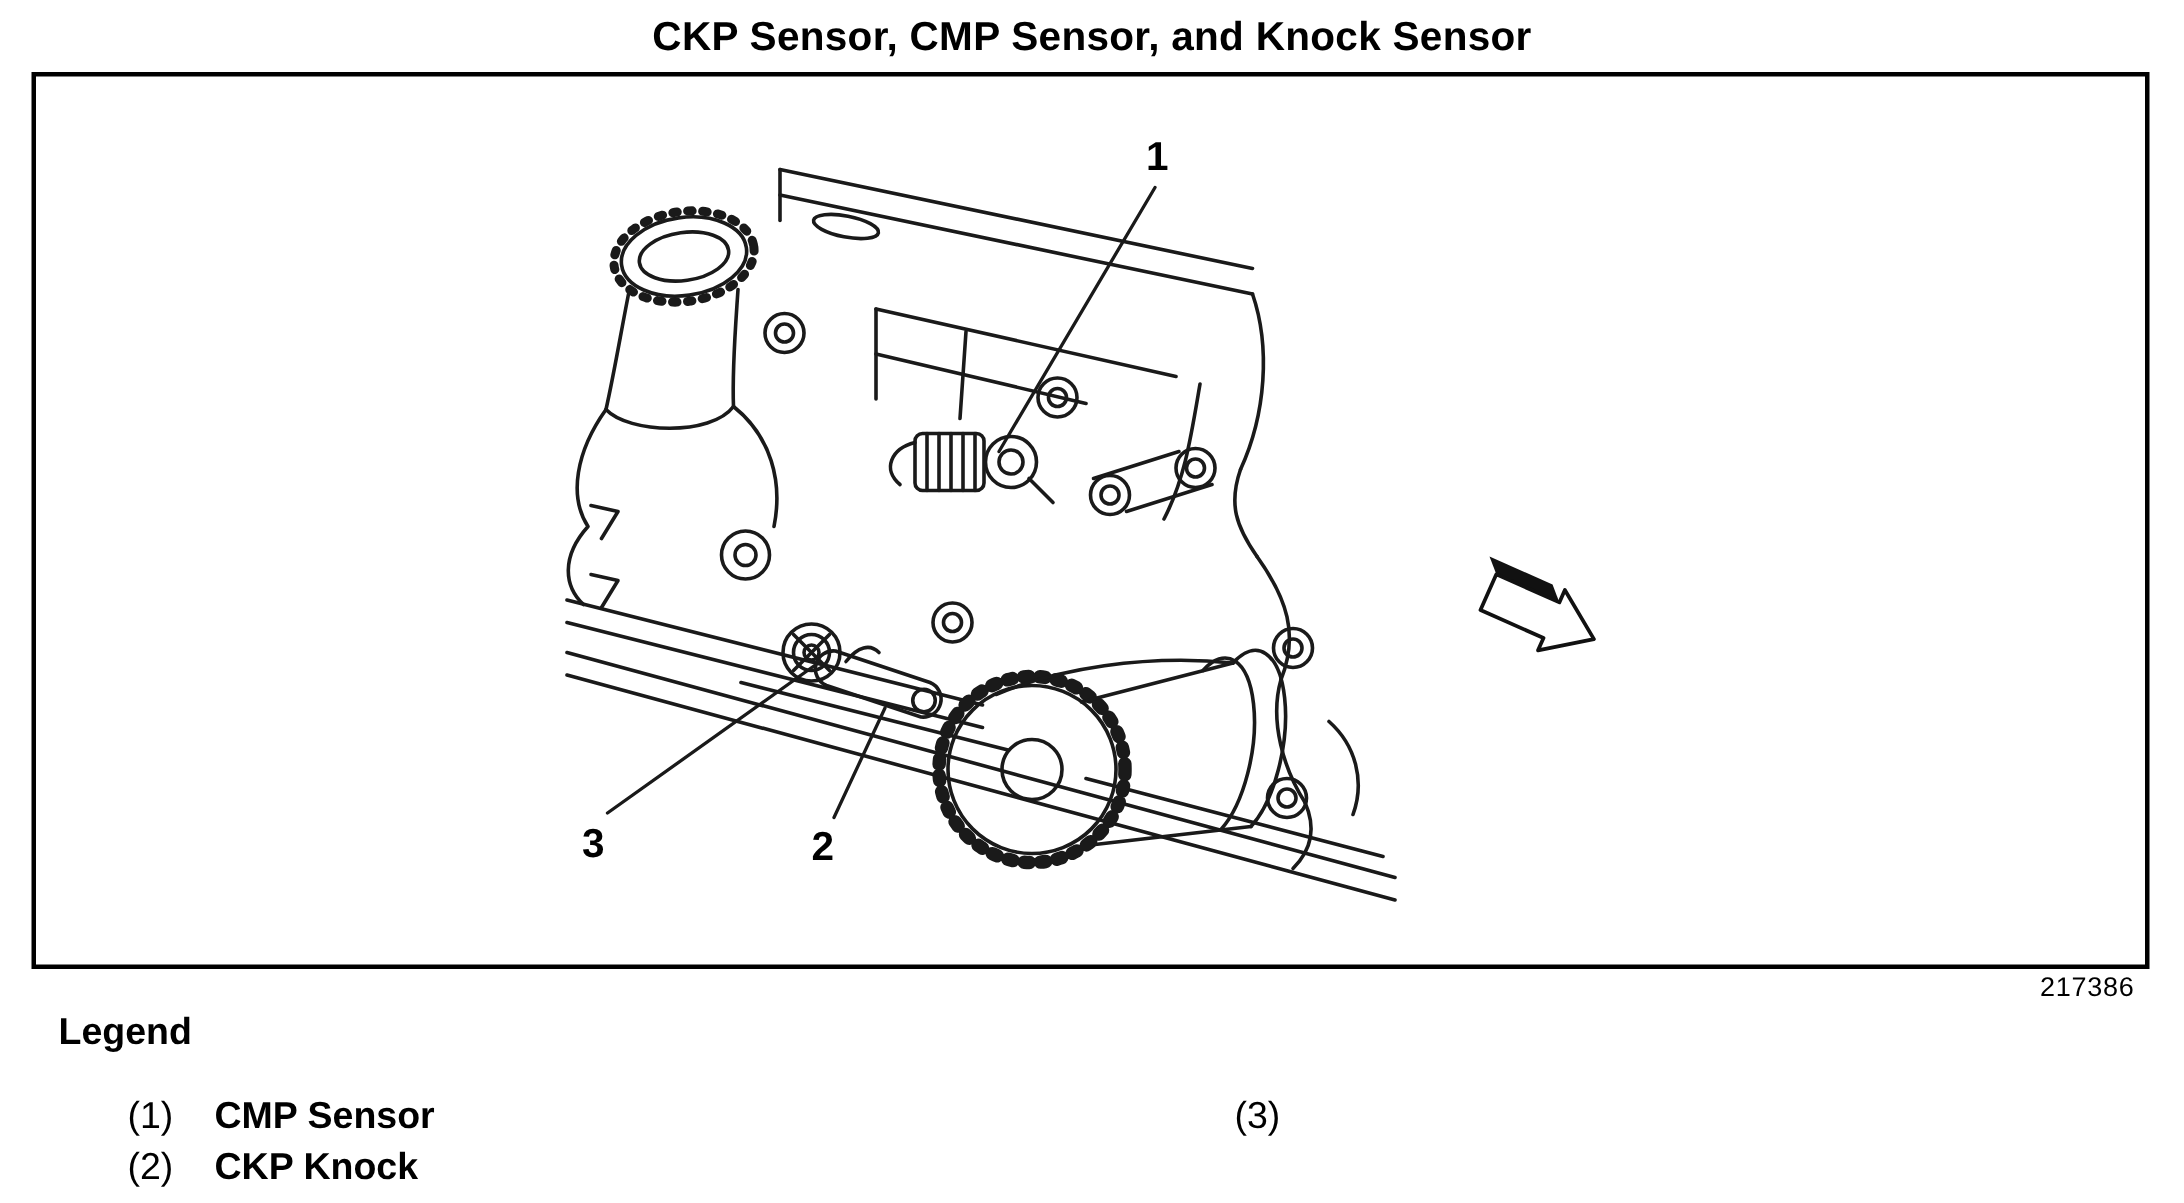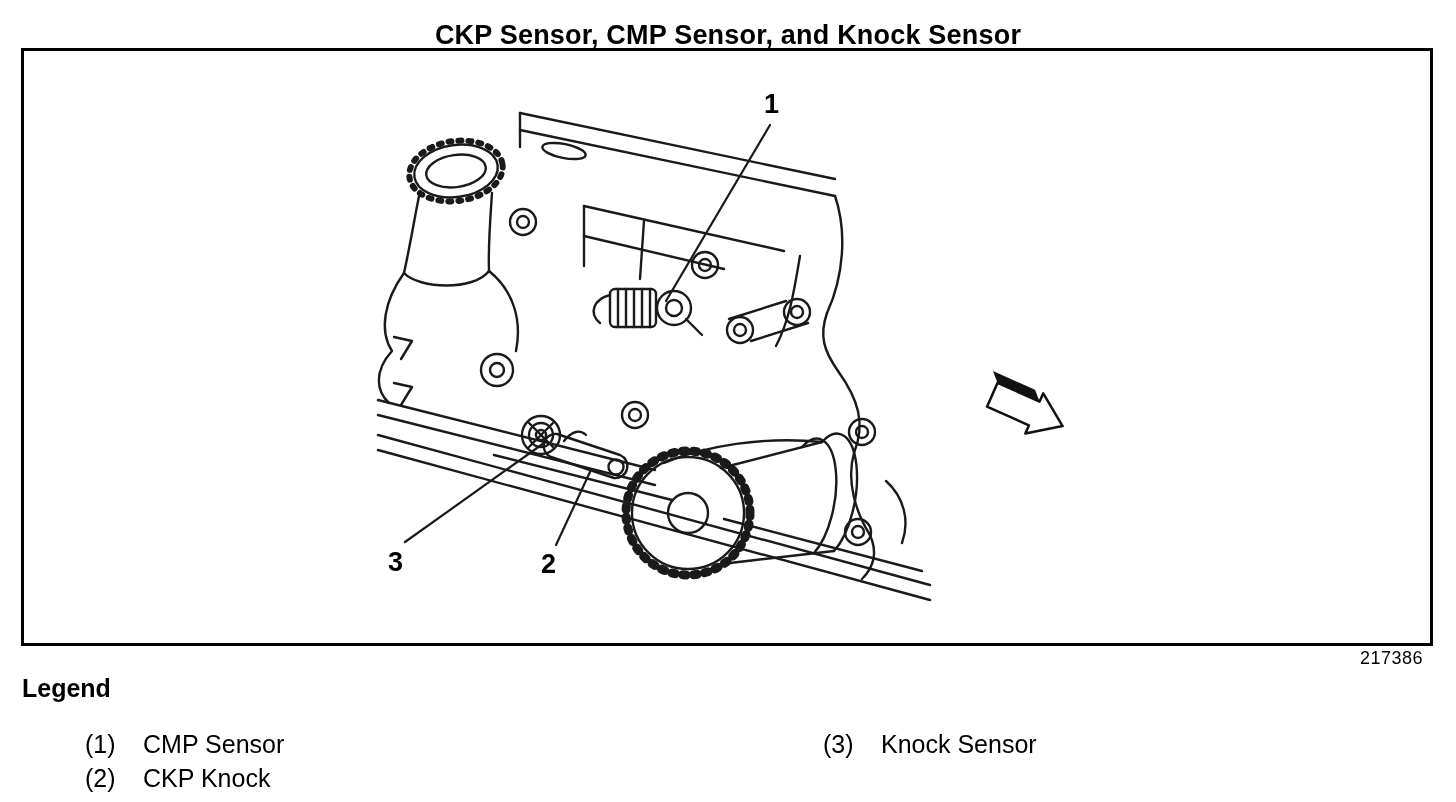--- a/index.html
+++ b/index.html
@@ -1,47 +1,47 @@
 <!DOCTYPE html>
 <html><head>
 <meta charset="utf-8">
 <style>
   html,body{margin:0;padding:0;background:#ffffff;}
   body{
     width:1456px;height:802px;position:relative;overflow:hidden;
     font-family:"Liberation Sans","DejaVu Sans",sans-serif;color:#000;
   }
   .title{
-    position:absolute;left:0;right:0;top:8px;margin:12px;
+    position:absolute;left:0;right:0;top:8px;margin:1px;
     text-align:center;font-size:27px;font-weight:bold;letter-spacing:.2px;
   }
   .figure-frame{
     position:absolute;left:21px;top:48px;width:1412px;height:598px;
     border:3px solid #000;box-sizing:border-box;background:#fff;
   }
   .figure-frame svg{position:absolute;left:0;top:0;width:100%;height:100%;}
   .callout{
     position:absolute;font-size:27px;font-weight:bold;line-height:1;
     -webkit-user-select:none;user-select:none;
   }
   .callout-1{left:740px;top:40px;}
   .callout-2{left:517px;top:500px;}
   .callout-3{left:364px;top:498px;}
   .figure-number{
     position:absolute;top:648px;right:33px;font-size:18px;letter-spacing:.5px;
   }
   .legend-heading{
-    position:absolute;left:22px;top:674px;font-size:25px;font-weight:bold;
+    position:absolute;left:39px;top:674px;font-size:25px;font-weight:bold;
   }
   .legend-col{position:absolute;top:727px;}
   .legend-col-left{left:85px;}
   .legend-col-right{left:823px;}
   .legend-item{display:flex;font-size:25px;line-height:34px;}
   .legend-index{width:58px;flex:0 0 58px;}
-  .legend-label{white-space:nowrap;}
+  .legend-label{white-space:nowrap;font-weight:bold;}
 </style>
 </head>
 <body>
 
 <h1 class="title">CKP Sensor, CMP Sensor, and Knock Sensor</h1>
 
 <div class="figure-frame">
   <svg viewBox="0 0 1406 592" preserveAspectRatio="none" fill="none" stroke="#1a1a1a" stroke-width="2.4" stroke-linecap="round" stroke-linejoin="round">
 
     <g>
@@ -170,15 +170,14 @@
   </div>
   <div class="legend-item">
     <span class="legend-index">(2)</span>
     <span class="legend-label">CKP Knock</span>
   </div>
 </div>
 
 <div class="legend-col legend-col-right">
   <div class="legend-item">
     <span class="legend-index">(3)</span>
-    <span class="legend-label">Knock Sensor</span>
   </div>
 </div>
 
 </body></html>

